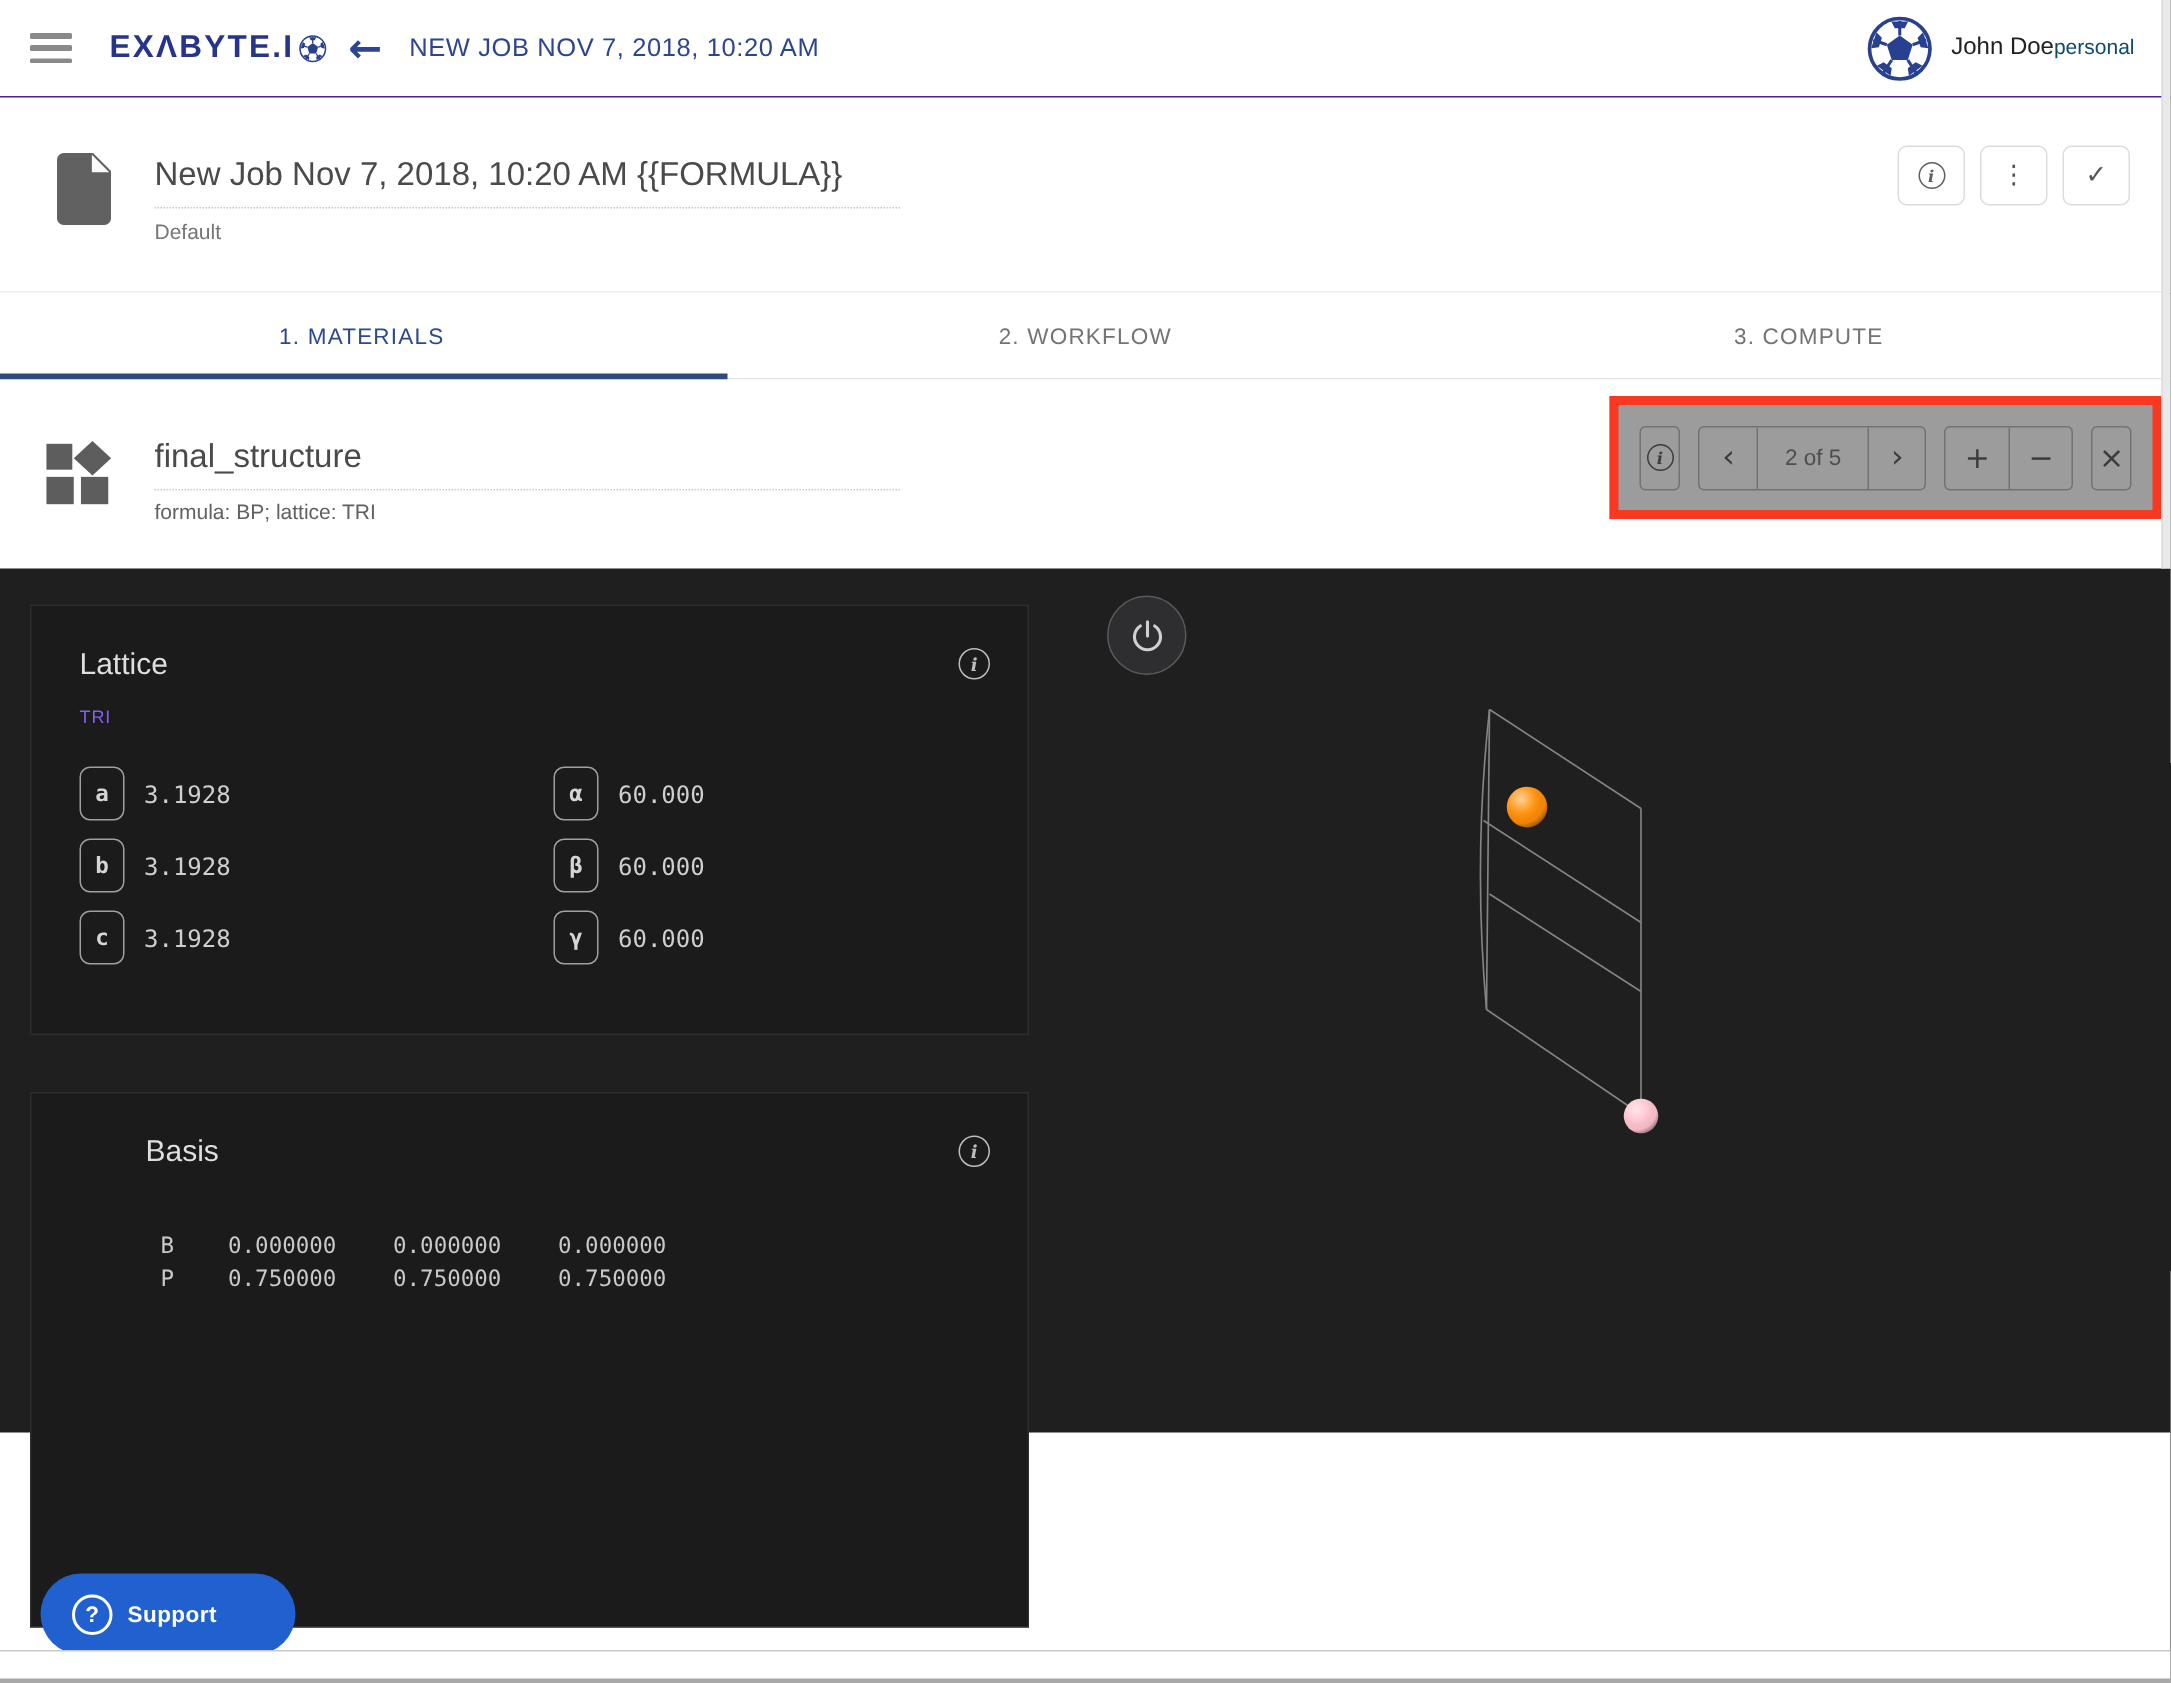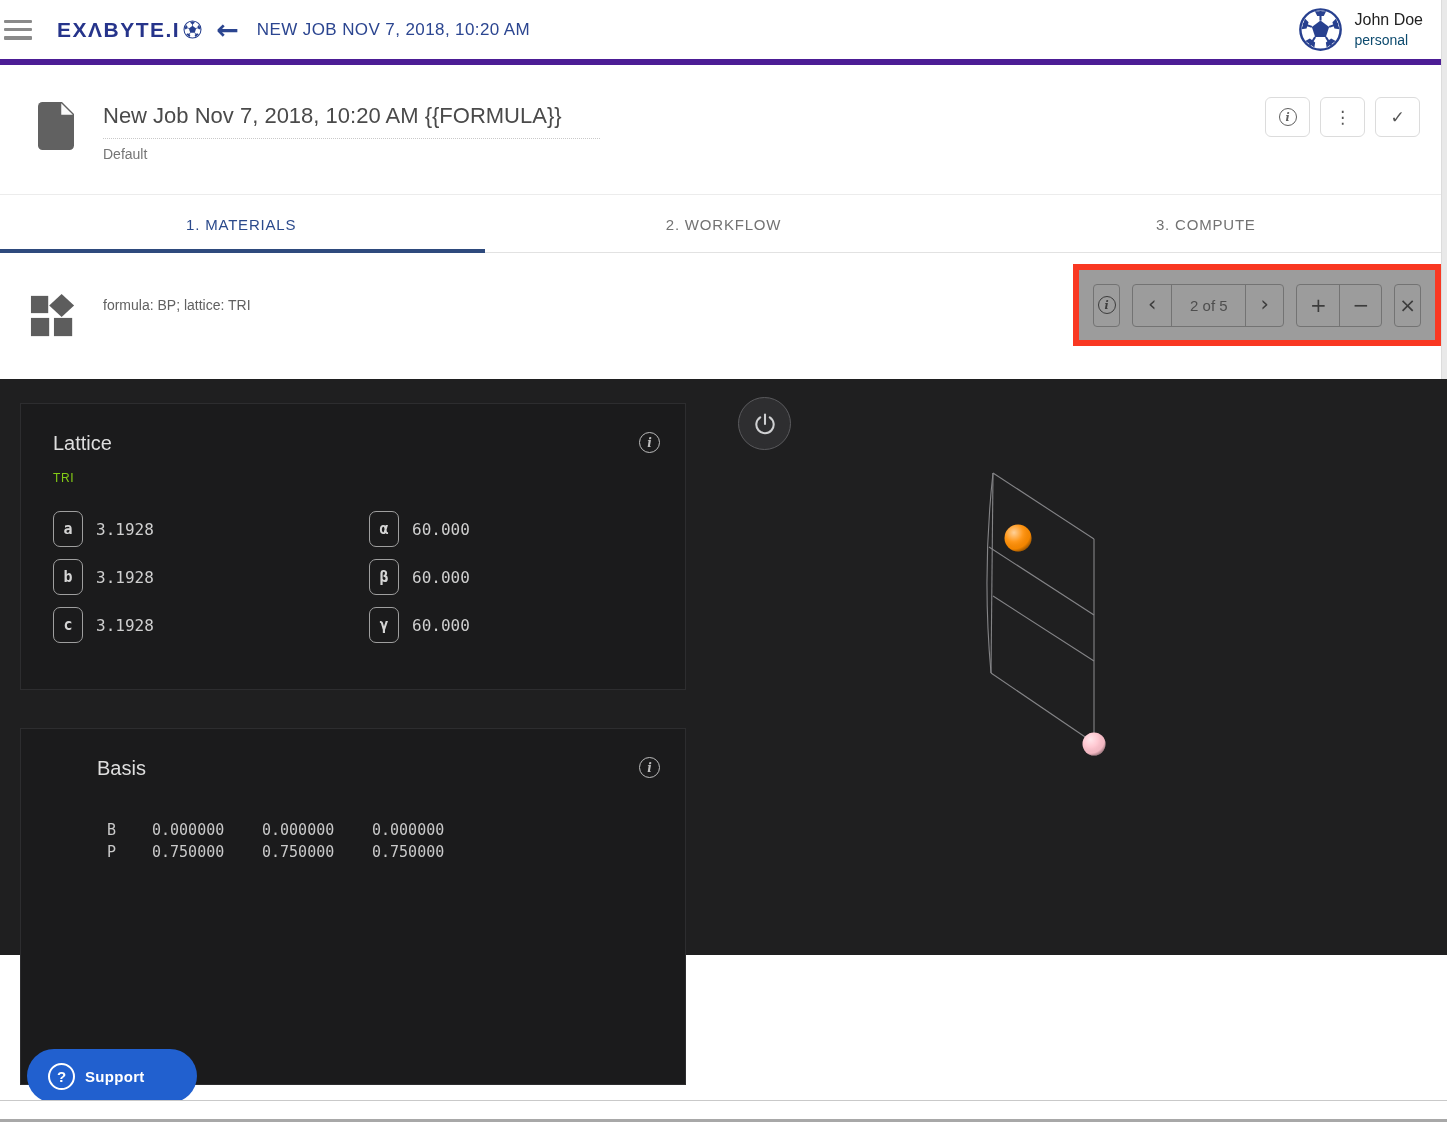--- a/index.html
+++ b/index.html
@@ -9,31 +9,31 @@
     font-family: "Liberation Sans", sans-serif;
     background: #ffffff;
     overflow: hidden;
     color: #424242;
   }
   .glyph { font-family: "DejaVu Sans", sans-serif; }
 
   
   .topbar {
     position: absolute; top:0; left:0; width:1447px; height:65px;
-    background:#fff; border-bottom:6px solid #4c1d95;
-    display:flex; align-items:center; padding-left:4px;
+    background:#fff; border-bottom:1px solid #4c1d95;
+    display:flex; align-items:center; padding-left:20px;
   }
   .hamburger { width:28px; height:20px; display:flex; flex-direction:column; justify-content:space-between; cursor:pointer; }
   .hamburger span { display:block; height:3.5px; background:#8a8a8a; border-radius:1px; }
   .logo { margin-left:25px; display:flex; align-items:center; gap:3px; cursor:pointer; }
   .logo-text { font-size:21px; font-weight:bold; letter-spacing:1.5px; color:#26348b; }
   .back-arrow { margin-left:14px; font-size:27px; color:#2b4590; font-weight:bold; cursor:pointer; line-height:1; }
   .topbar-title { margin-left:18px; font-size:17px; font-weight:500; letter-spacing:0.4px; color:#2b4590; }
   .user-area { margin-left:auto; margin-right:24px; display:flex; align-items:center; gap:12px; cursor:pointer; }
-  .user-text { display:flex; flex-direction:column; line-height:1.3; }
+  .user-text { display:flex; flex-direction:row; line-height:1.3; }
   .user-name { font-size:16px; color:#212121; font-weight:500; }
   .user-account { font-size:14px; color:#0c4a6e; }
 
   
   .job-header {
     position:absolute; top:66px; left:0; width:1447px; height:129px;
     background:#fff; border-bottom:1px solid #ececec;
   }
   .file-icon { position:absolute; left:38px; top:36px; }
   .job-title-block { position:absolute; left:103px; top:37px; }
@@ -90,21 +90,21 @@
   
   .dark-area { position:absolute; top:379px; left:0; width:1447px; height:576px; background:#1f1f20; }
 
   .panel {
     position:absolute; left:20px; width:666px;
     background:#1b1b1c; border:1px solid #2d2d2f;
   }
   .panel-lattice { top:24px; height:287px; }
   .panel-basis { top:349px; height:357px;padding-left:44px; }
   .panel-title { margin:28px 0 0 32px; font-size:20px; font-weight:400; color:#dedede; }
-  .panel-sub { margin:16px 0 0 32px; font-size:12px; letter-spacing:0.6px; color:#84cc16; }
+  .panel-sub { margin:16px 0 0 32px; font-size:12px; letter-spacing:0.6px; color:#8b5cf6; }
   .info-icon-dark {
     position:absolute; top:28px; right:25px; width:21px; height:21px;
     border:1.5px solid #bdbdbd; border-radius:50%; color:#bdbdbd;
     display:flex; align-items:center; justify-content:center;
     font-size:12px; font-style:italic; font-family:"DejaVu Serif", serif; font-weight:bold; cursor:pointer;
   }
 
   .lattice-grid { display:flex; margin:26px 0 0 32px; }
   .lat-col { width:319px; display:flex; flex-direction:column; gap:12px; }
   .lat-row { display:flex; align-items:center; height:36px; }
@@ -233,20 +233,21 @@
 </nav>
 
 <section class="material-row">
   <svg class="material-icon" width="46" height="46" viewBox="0 0 48 48">
     <rect x="1" y="3" width="18" height="18" fill="#5d5d5d"></rect>
     <polygon points="33,1 46,13 33,25 20,13" fill="#5d5d5d"></polygon>
     <rect x="1" y="26" width="19" height="19" fill="#5d5d5d"></rect>
     <rect x="25" y="26" width="19" height="19" fill="#5d5d5d"></rect>
   </svg>
   <div class="material-title-block">
+    <div class="material-title">final_structure</div>
     <div class="material-subtitle">formula: BP; lattice: TRI</div>
   </div>
 
   <div class="material-toolbar">
     <button class="tb-btn tb-info">
       <span class="circle-i">i</span>
     </button>
     <div class="tb-group">
       <span class="tb-seg tb-prev glyph">‹</span>
       <span class="tb-seg tb-pager">2 of 5</span>

